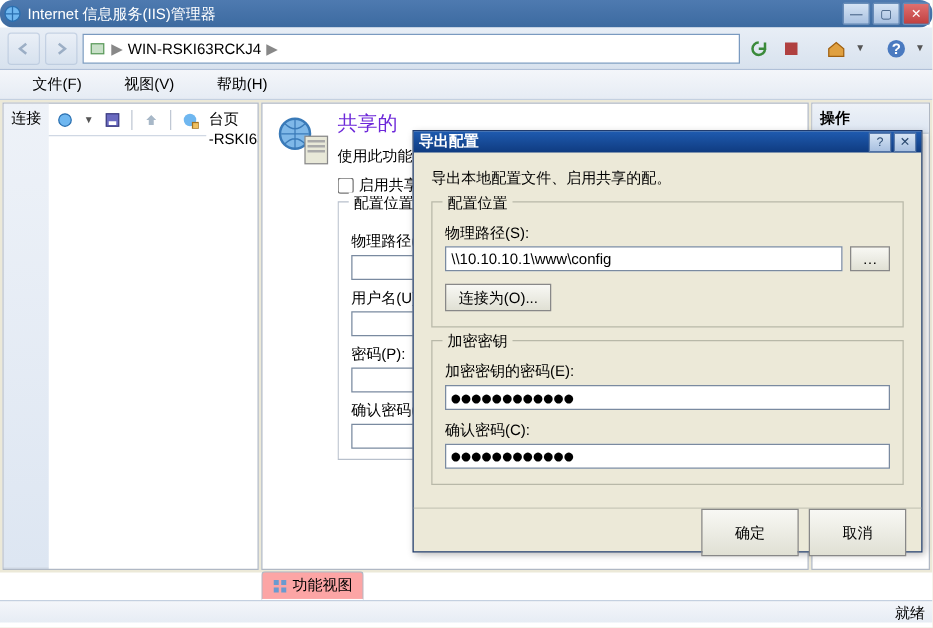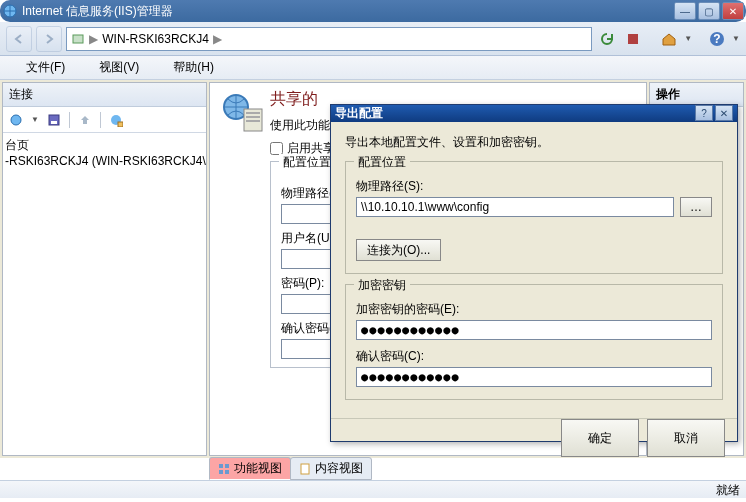--- a/index.html
+++ b/index.html
@@ -21,61 +21,61 @@
 .addr-box { flex:1; height: 24px; border:1px solid #7a9ac0; background:#fff; display:flex; align-items:center; padding:0 4px; gap:4px; }
 .addr-box .sep { color:#888; }
 .tool-icn { width:22px; height:22px; display:flex; align-items:center; justify-content:center; border:1px solid transparent; border-radius:2px; }
 
 
 .menu-bar { height: 24px; background: linear-gradient(#f4f6fa,#e6ecf4); border-bottom:1px solid #c4d0e0; display:flex; align-items:center; padding:0 6px; gap:14px; }
 .menu-item { cursor:default;margin-left:20px; }
 
 
 .main-body { display:flex; height: calc(498px - 22px - 34px - 24px - 22px - 18px); background:#ece9d8; }
-.conn-panel { width: 205px; border:1px solid #b0b8c4; background:#fff; display:flex; flex-direction:column; margin:2px; }
+.conn-panel { width: 205px; border:1px solid #b0b8c4; background:#fff; display:flex; flex-direction:row; margin:2px; }
 .conn-title { background:linear-gradient(#eef2f8,#dde6f2); border-bottom:1px solid #c0ccdc; padding:3px 6px; }
 .conn-toolbar { height:26px; border-bottom:1px solid #d0d8e4; display:flex; align-items:center; padding:0 4px; gap:6px; }
 .conn-toolbar .ti { width:18px; height:18px; display:flex; align-items:center; justify-content:center; }
 .conn-tree { flex:1; padding:4px 2px; white-space:nowrap; overflow:hidden; }
 
 .center-panel { flex:1; border:1px solid #b0b8c4; background:#fff; margin:2px 0; display:flex; flex-direction:column; overflow:hidden; }
 .center-body { flex:1; overflow:hidden; padding:6px 10px 0 10px; display:flex; }
 .big-icon { width:44px; height:44px; margin-right:6px; position:relative; }
-.share-title { font-size:16px; color:#7f1d1d; }
+.share-title { font-size:16px; color:#6d28d9; }
 .center-text { margin-top:6px; line-height:1.5; }
 .chk-row { margin-top:6px; display:flex; align-items:center; gap:4px; }
 .groupbox { border:1px solid #b8c0cc; margin-top:4px; }
 .groupbox .gb-title { position:relative; top:-8px; left:8px; background:#fff; padding:0 4px; display:inline-block; }
 .gb-content { padding:0 10px 8px 10px; }
 .fld-label { margin:6px 0 2px 0; display:block; }
 .fld-input { width:100%; height:20px; border:1px solid #7a8aa0; background:#fff; padding:0 4px; }
 
 .right-panel { width:95px; border:1px solid #b0b8c4; background:#fff; margin:2px; }
 .right-panel .hdr { background:linear-gradient(#eef2f8,#dde6f2); border-bottom:1px solid #c0ccdc; padding:3px 6px; font-weight:bold; }
 
 .view-tabs { height:22px; margin:0 2px; display:flex; align-items:end; gap:0; }
 .view-tab { border:1px solid #b0b8c4; border-bottom:1px solid #fff; background:#fca5a5; padding:2px 8px; display:flex; align-items:center; gap:4px; border-radius:3px 3px 0 0; margin-right:-1px; }
 .view-tab.inactive { background:#e6ecf4; border-bottom:1px solid #b0b8c4; }
 
 .status-bar { height:18px; background:linear-gradient(#f4f6fa,#e6ecf4); border-top:1px solid #c4d0e0; padding:1px 6px;text-align:right; }
 
 
 .dialog { position:absolute; left:330px; top:104px; width:408px; height:338px; background:#ece9d8; border:1px solid #1f3b6e; box-shadow:2px 2px 6px rgba(0,0,0,.3); display:flex; flex-direction:column; }
-.dlg-titlebar { height:22px; background:linear-gradient(#1f5bb0,#0f3b80); color:#fff; display:flex; align-items:flex-start; padding:0 4px; }
+.dlg-titlebar { height:22px; background:linear-gradient(#1f5bb0,#0f3b80); color:#fff; display:flex; align-items:flex-end; padding:0 4px; }
 .dlg-titlebar .title { flex:1; font-weight:bold; }
 .dlg-winbtns { display:flex; gap:2px; }
 .dlg-winbtn { width:18px; height:16px; border:1px solid #5a7aa8; background:linear-gradient(#d6e4f4,#a8c0e0); font-size:10px; display:flex; align-items:center; justify-content:center; color:#2b4a70; }
 .dlg-body { flex:1; padding:12px 14px 8px 14px; }
 .dlg-text { margin-bottom:10px; }
 .dlg-group { border:1px solid #b8b8a8; padding:10px 10px 12px 10px; margin-bottom:10px; position:relative; }
 .dlg-group .legend { position:absolute; top:-8px; left:8px; background:#ece9d8; padding:0 4px; }
 .phys-row { display:flex; gap:6px; align-items:center; }
 .phys-row input { flex:1; height:20px; border:1px solid #7a8aa0; padding:0 4px; background:#fff; }
 .browse-btn { width:32px; height:20px; border:1px solid #888; background:linear-gradient(#f8f8f4,#e0e0d4); display:flex; align-items:center; justify-content:center; }
-.conn-as-btn { margin-top:22px; height:22px; padding:0 10px; border:1px solid #888; background:linear-gradient(#f8f8f4,#e0e0d4); cursor:default; }
+.conn-as-btn { margin-top:10px; height:22px; padding:0 10px; border:1px solid #888; background:linear-gradient(#f8f8f4,#e0e0d4); cursor:default; }
 .pwd-input { width:100%; height:20px; border:1px solid #7a8aa0; padding:0 4px; background:#fff; font-family:monospace; letter-spacing:1px; }
 .dlg-footer { height:40px; border-top:1px solid #c8c8b8; display:flex; justify-content:flex-end; align-items:center; gap:8px; padding:0 12px; }
 .dlg-btn { width:78px; height:38px; border:1px solid #888; background:linear-gradient(#f8f8f4,#e0e0d4); }
 
 svg { display:block; }
 </style>
 </head>
 <body>
 
 <div class="main-window">
@@ -235,46 +235,38 @@
       <span>
           <svg width="12" height="12">
             <rect x="1" y="1" width="4" height="4" fill="#6a9ad0"></rect>
             <rect x="7" y="1" width="4" height="4" fill="#6a9ad0"></rect>
             <rect x="1" y="7" width="4" height="4" fill="#6a9ad0"></rect>
             <rect x="7" y="7" width="4" height="4" fill="#6a9ad0"></rect>
           </svg>
         </span>
       <span>功能视图</span>
     </div>
-    <div class="view-tab inactive">
-      <span>
-          <svg width="12" height="12">
-            <rect x="2" y="1" width="8" height="10" fill="#fff" stroke="#d0a040"></rect>
-          </svg>
-        </span>
-      <span>内容视图</span>
-    </div>
   </div>
 
   <div class="status-bar">
     <span>就绪</span>
   </div>
 
 </div>
 
 <div class="dialog">
   <div class="dlg-titlebar">
     <span class="title">导出配置</span>
     <div class="dlg-winbtns">
       <div class="dlg-winbtn">?</div>
       <div class="dlg-winbtn">✕</div>
     </div>
   </div>
   <div class="dlg-body">
-    <div class="dlg-text">导出本地配置文件、设置和加密密钥。</div>
+    <div class="dlg-text">导出本地配置文件、启用共享的配。</div>
 
     <div class="dlg-group">
       <span class="legend">配置位置</span>
       <label class="fld-label" style="display:block;margin-bottom:2px;">物理路径(S):</label>
       <div class="phys-row">
         <input value="\\10.10.10.1\www\config" style="">
         <button class="browse-btn">
           <span>…</span>
         </button>
       </div>

